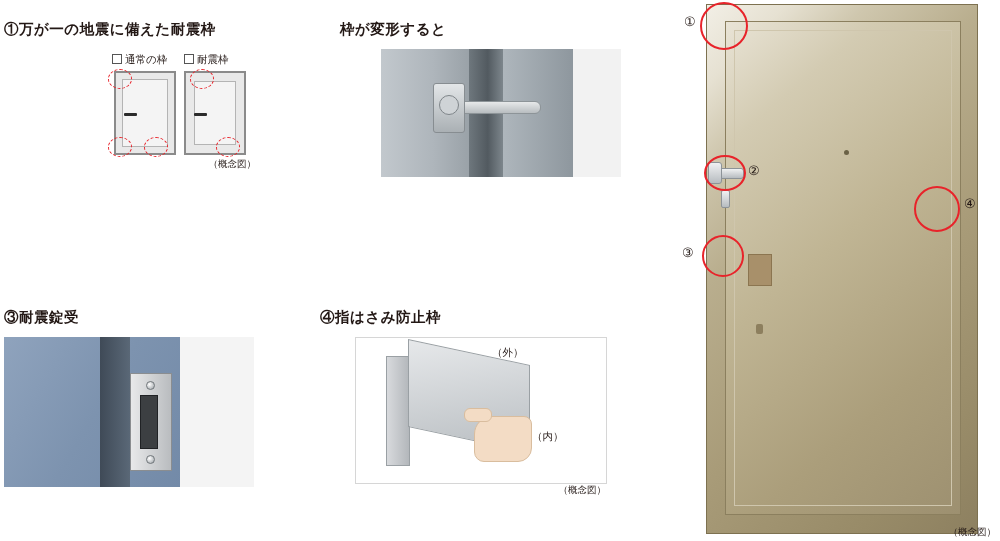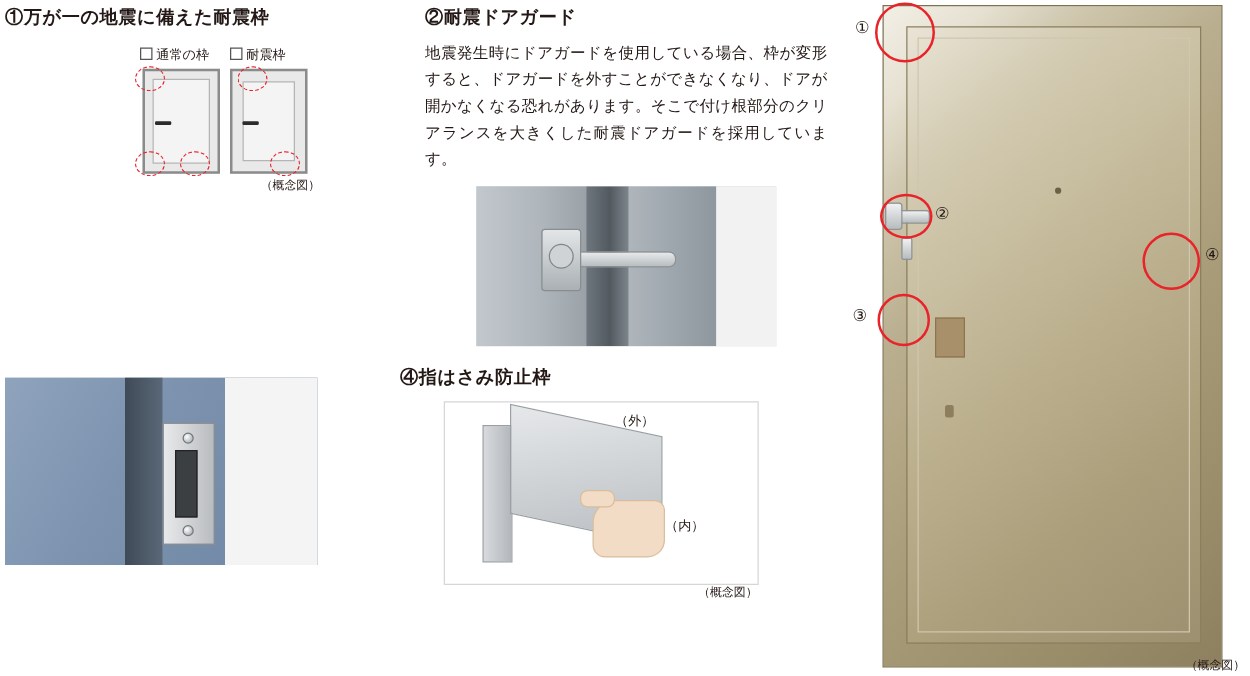--- a/index.html
+++ b/index.html
@@ -9,21 +9,21 @@
     font-family:"Liberation Serif", serif;
     color:#231815;
     position:relative;
     overflow:hidden;
   }
   .panel{position:absolute;}
 
   h2.sec-title{
     font-size:14.5px;
     font-weight:bold;
-    margin:0 0 9px 0;
+    margin:16px 0 9px 0;
     letter-spacing:0.5px;
     color:#231815;
   }
   p.sec-body{
     font-size:12.4px;
     line-height:1.72;
     margin:0;
     letter-spacing:0.2px;
     text-align:justify;
     color:#231815;
@@ -173,37 +173,37 @@
     <div class="ellipse" style="left:186px;top:20px;width:22px;height:18px;"></div>
     <div class="ellipse" style="left:104px;top:88px;width:22px;height:18px;"></div>
     <div class="ellipse" style="left:140px;top:88px;width:22px;height:18px;"></div>
     <div class="ellipse" style="left:212px;top:88px;width:22px;height:18px;"></div>
 
     <div class="caption" style="position:absolute;left:0;right:70px;top:106px;">（概念図）</div>
   </div>
 </div>
 
 <div class="panel" id="sec2">
-  <h2 class="sec-title">②耐震ドアガード</h2>
-  <p class="sec-body">地震発生時にドアガードを使用している場合、枠が変形すると、ドアガードを外すことができなくなり、ドアが開かなくなる恐れがあります。そこで付け根部分のクリアランスを大きくした耐震ドアガードを採用しています。</p>
+  <h2 class="sec-title">枠が変形すると</h2>
 
   <div class="fig">
     <div class="photo ph2">
       <div class="wallL"></div>
       <div class="jamb"></div>
       <div class="door"></div>
       <div class="white"></div>
       <div class="guardbar"></div>
       <div class="guardknob"></div>
       <div class="guardpin"></div>
     </div>
   </div>
 </div>
 
 <div class="panel" id="sec3">
+  <h2 class="sec-title">③耐震錠受</h2>
 
   <div class="fig">
     <div class="photo ph3">
       <div class="bg"></div>
       <div class="frameDark"></div>
       <div class="whiteR"></div>
       <div class="strikePlate"></div>
       <div class="strikeHole"></div>
       <div class="screw" style="left:142px;top:44px;"></div>
       <div class="screw" style="left:142px;top:118px;"></div>

